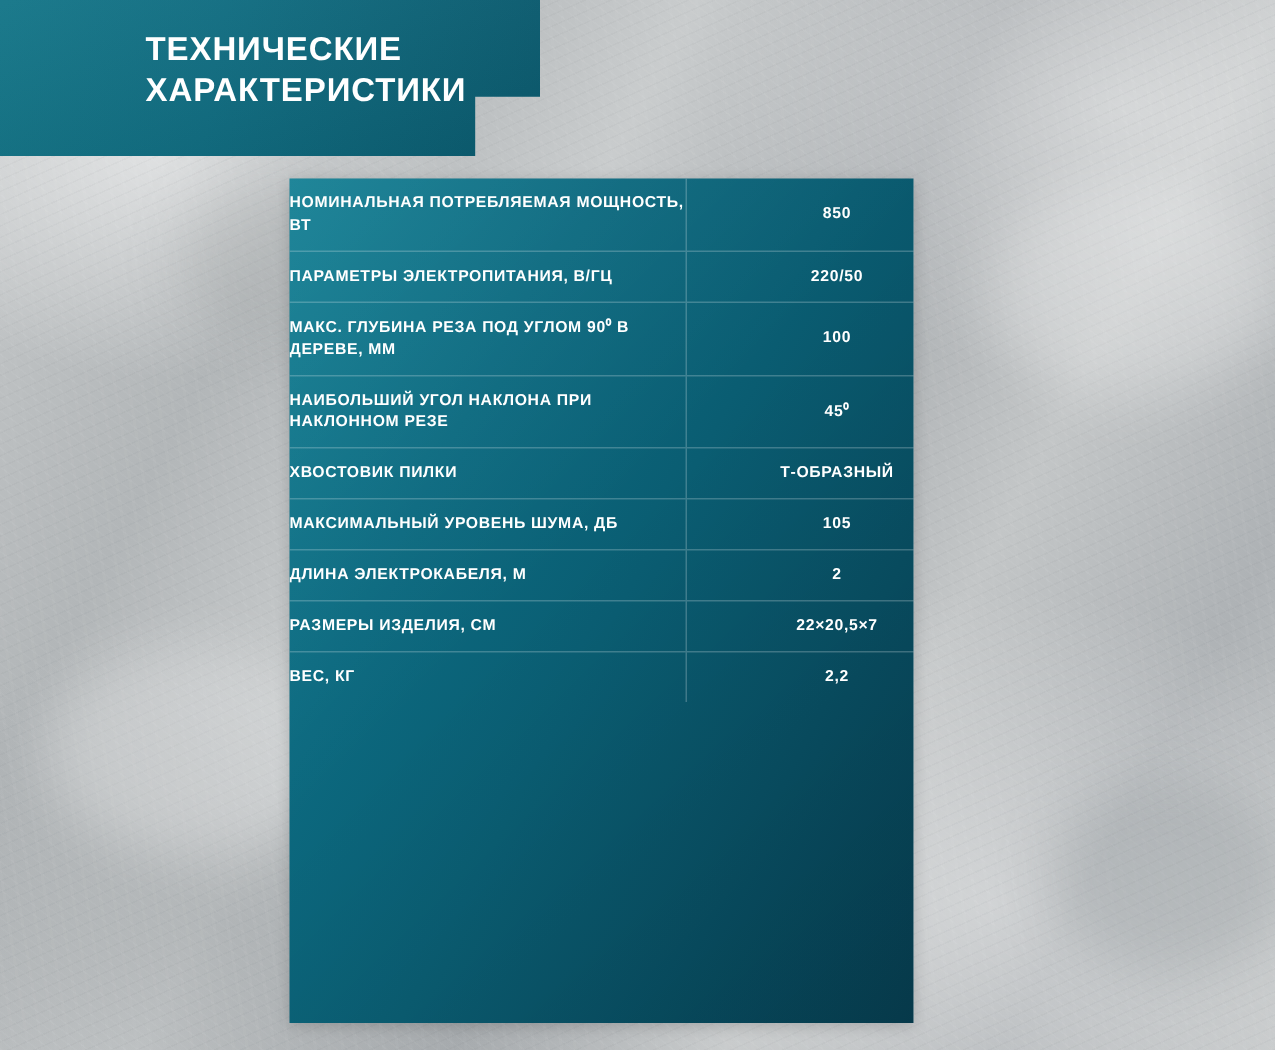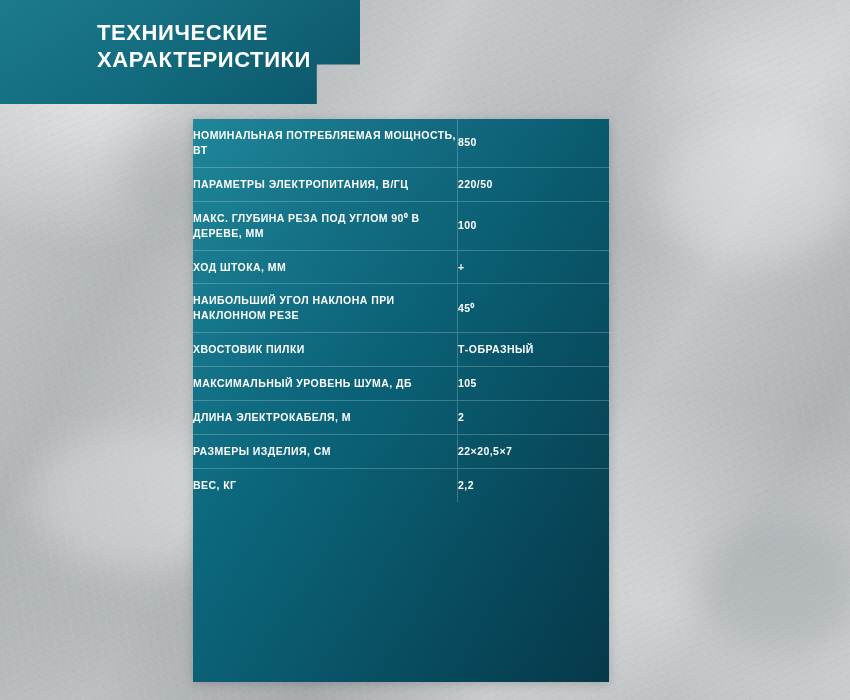--- a/index.html
+++ b/index.html
@@ -118,21 +118,21 @@
   }
   td.param {
     width: 264px;
     padding-left: 28px;
     padding-right: 14px;
     border-right: 1px solid rgba(255,255,255,0.22);
     text-align: left;
   }
   td.value {
     width: 200px;
-    text-align: left;
+    text-align: center;
     padding-left: 8px;
     padding-right: 8px;
     font-weight: bold;
   }
 </style>
 </head>
 <body>
 
 <div class="page">
   <div class="grain"></div>
@@ -158,24 +158,20 @@
         </tr>
         <tr>
           <td class="param">ПАРАМЕТРЫ ЭЛЕКТРОПИТАНИЯ, В/ГЦ</td>
           <td class="value">220/50</td>
         </tr>
         <tr>
           <td class="param">МАКС. ГЛУБИНА РЕЗА ПОД УГЛОМ 90⁰ В ДЕРЕВЕ, ММ</td>
           <td class="value">100</td>
         </tr>
         <tr>
-          <td class="param">ХОД ШТОКА, ММ</td>
-          <td class="value">+</td>
-        </tr>
-        <tr>
           <td class="param">НАИБОЛЬШИЙ УГОЛ НАКЛОНА ПРИ НАКЛОННОМ РЕЗЕ</td>
           <td class="value">45⁰</td>
         </tr>
         <tr>
           <td class="param">ХВОСТОВИК ПИЛКИ</td>
           <td class="value">Т-ОБРАЗНЫЙ</td>
         </tr>
         <tr>
           <td class="param">МАКСИМАЛЬНЫЙ УРОВЕНЬ ШУМА, ДБ</td>
           <td class="value">105</td>

